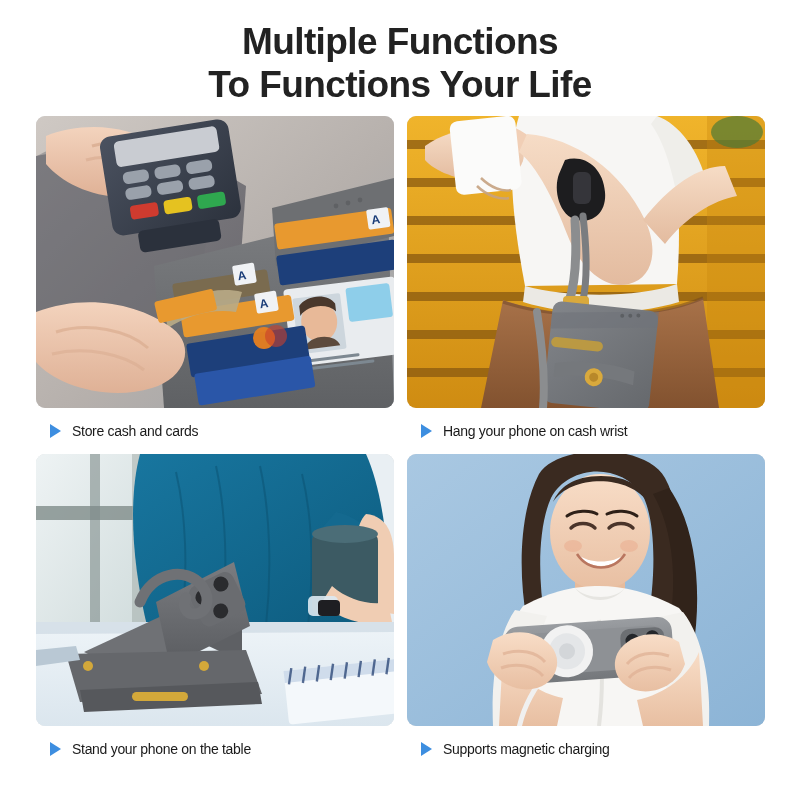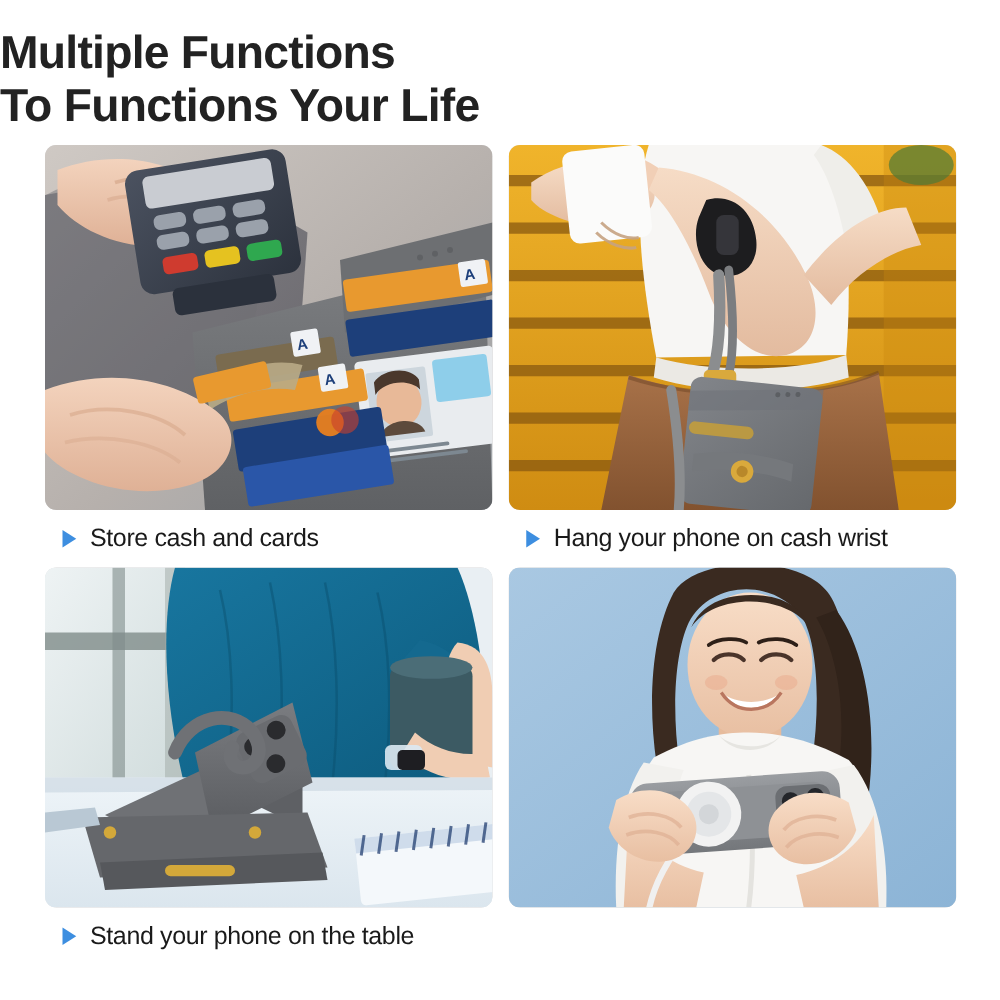--- a/index.html
+++ b/index.html
@@ -11,20 +11,21 @@
     width: 800px;
     height: 800px;
     overflow: hidden;
     font-family: "Liberation Sans", sans-serif;
     color: #1f1f1f;
     position: relative;
   }
 
   
   #title-block {
+    text-align: center;
     padding-top: 20px;
   }
   .title-line {
     font-size: 37px;
     font-weight: bold;
     line-height: 43px;
     letter-spacing: -0.6px;
     color: #222222;
     white-space: nowrap;
   }
@@ -63,21 +64,21 @@
   }
   .bullet-tri {
     width: 0;
     height: 0;
     border-top: 7px solid transparent;
     border-bottom: 7px solid transparent;
     border-left: 11px solid #3d8ee0;
     flex: 0 0 auto;
   }
   .caption-text {
-    font-size: 20px;
+    font-size: 14px;
     color: #1a1a1a;
     letter-spacing: -0.3px;
     white-space: nowrap;
   }
 
   .photo svg { display: block; width: 100%; height: 100%; }
 </style>
 </head>
 <body>
 
@@ -453,15 +454,19 @@
             <path d="M96 200 C112 194 130 198 138 208"></path>
             <path d="M94 214 C110 208 128 212 136 222"></path>
           </g>
           <path d="M272 188 C252 176 228 178 214 194 C202 208 208 230 228 236 C250 242 272 228 278 210 Z" fill="url(#p4skin)"></path>
           <g stroke="#dfb094" stroke-width="3" fill="none" opacity="0.7">
             <path d="M262 202 C246 196 228 200 220 210"></path>
             <path d="M264 216 C248 210 230 214 222 224"></path>
           </g>
         </svg>
       </div>
+      <div class="caption">
+        <span class="bullet-tri"></span>
+        <span class="caption-text">Supports magnetic charging</span>
+      </div>
     </div>
   </div>
 </div>
 
 </body></html>

